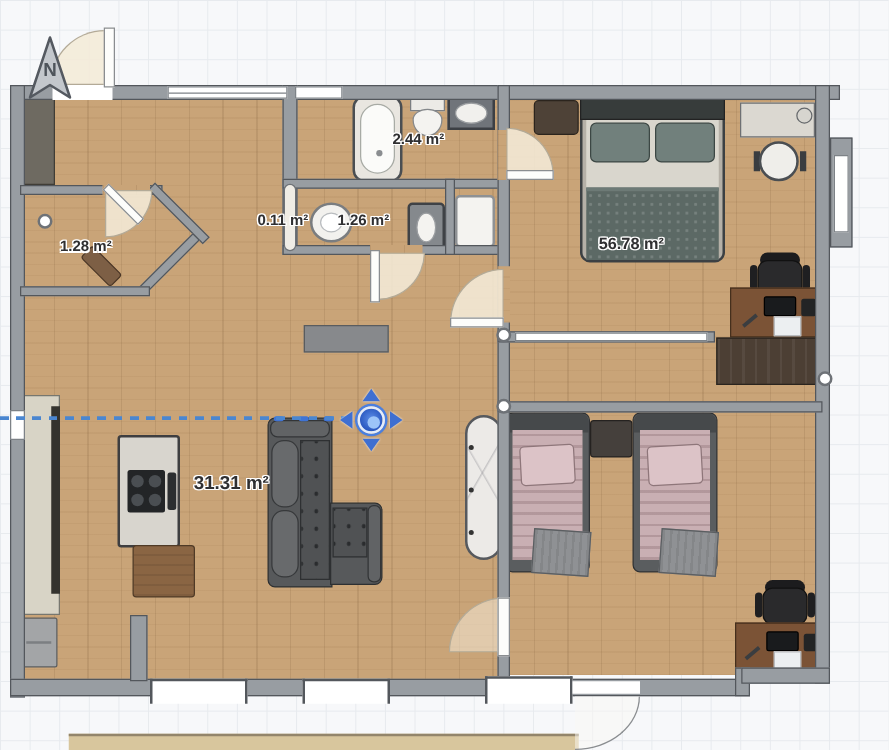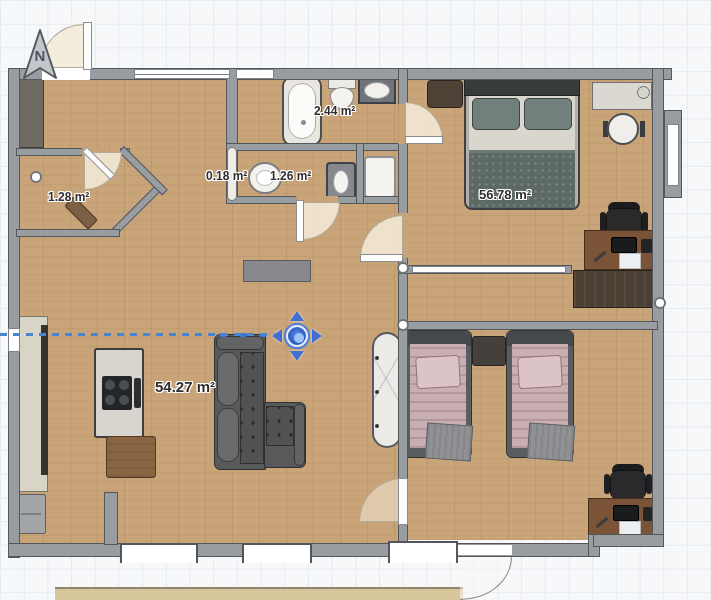--- a/index.html
+++ b/index.html
@@ -205,25 +205,25 @@
   <div class="a" style="left:460px;top:557px;width:52px;height:43px;border-right:1px solid #8a8d90;border-bottom:1px solid #8a8d90;border-radius:0 0 100% 0;z-index:4;background:rgba(250,248,244,.5);"></div>
 
   <div class="a" style="left:227px;top:147px;width:10px;height:54px;background:#efece5;border:1px solid #6e7277;border-radius:5px;z-index:4;"></div>
 
   <div class="a node" style="left:30px;top:171px;"></div>
   <div class="a node" style="left:397px;top:262px;"></div>
   <div class="a node" style="left:397px;top:319px;"></div>
   <div class="a node" style="left:654px;top:297px;"></div>
 
   <div class="a lbl" style="left:48px;top:190px;">1.28 m²</div>
-  <div class="a lbl" style="left:206px;top:169px;">0.18 m²</div>
+  <div class="a lbl" style="left:206px;top:169px;">0.11 m²</div>
   <div class="a lbl" style="left:270px;top:169px;">1.26 m²</div>
   <div class="a lbl" style="left:314px;top:104px;">2.44 m²</div>
   <div class="a lbl" style="left:479px;top:187px;font-size:13px;">56.78 m²</div>
-  <div class="a lbl" style="left:155px;top:378px;font-size:15px;">54.27 m²</div>
+  <div class="a lbl" style="left:155px;top:378px;font-size:15px;">31.31 m²</div>
 
   <div class="a" style="left:0;top:333px;width:286px;height:3px;z-index:7;background:repeating-linear-gradient(90deg,#4a86d0 0 7px, transparent 7px 13px);"></div>
   <div class="a" style="left:272px;top:311px;width:50px;height:50px;z-index:8;">
     <div class="tri" style="left:18px;top:0;border-left:7px solid transparent;border-right:7px solid transparent;border-bottom:10px solid #3f6fd1;"></div>
     <div class="tri" style="left:18px;top:40px;border-left:7px solid transparent;border-right:7px solid transparent;border-top:10px solid #3f6fd1;"></div>
     <div class="tri" style="left:0;top:18px;border-top:7px solid transparent;border-bottom:7px solid transparent;border-right:10px solid #3f6fd1;"></div>
     <div class="tri" style="left:40px;top:18px;border-top:7px solid transparent;border-bottom:7px solid transparent;border-left:10px solid #3f6fd1;"></div>
     <div class="a" style="left:14px;top:14px;width:22px;height:22px;border-radius:50%;background:radial-gradient(circle at 50% 45%, #5b8ce6 0%, #2a58c0 70%);border:2px solid #e3ecfb;box-shadow:0 0 0 2px #4a7fe0, 0 1px 3px rgba(0,0,0,.35);">
       <div class="a" style="left:6px;top:6px;width:10px;height:10px;border-radius:50%;background:#9cc4f8;"></div>
     </div>

